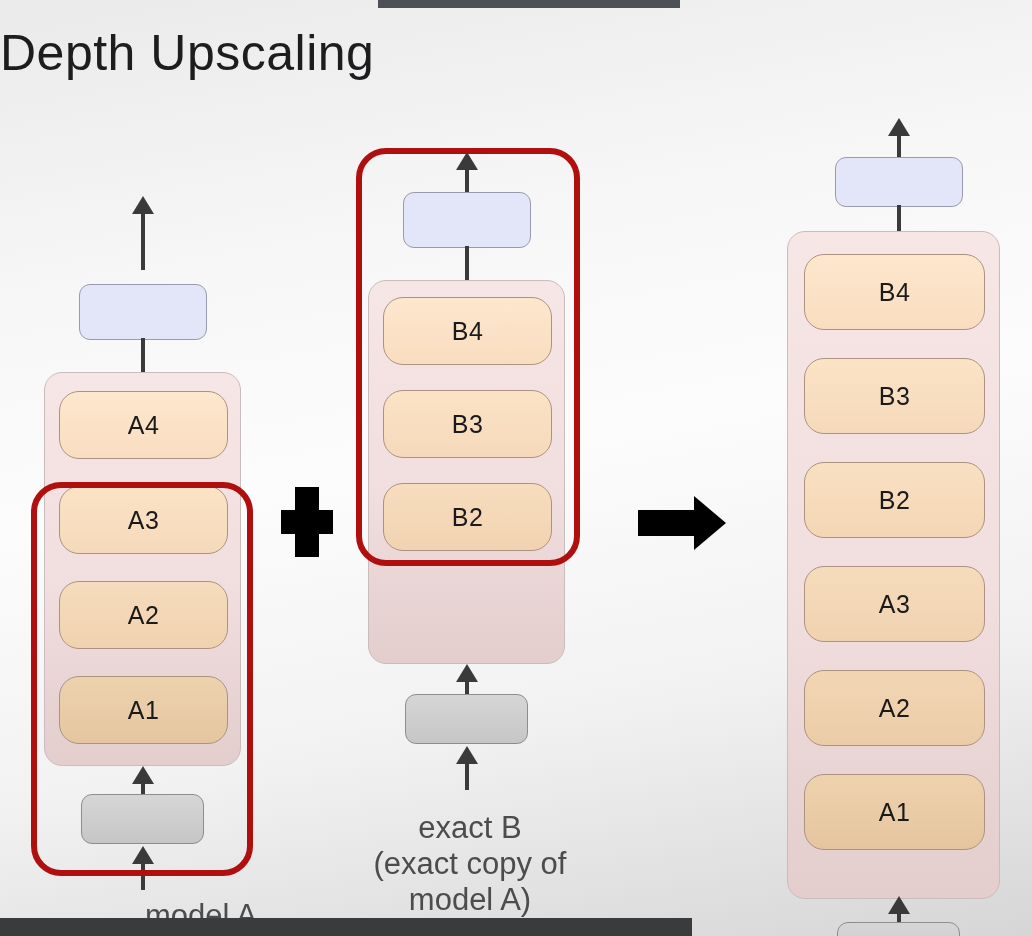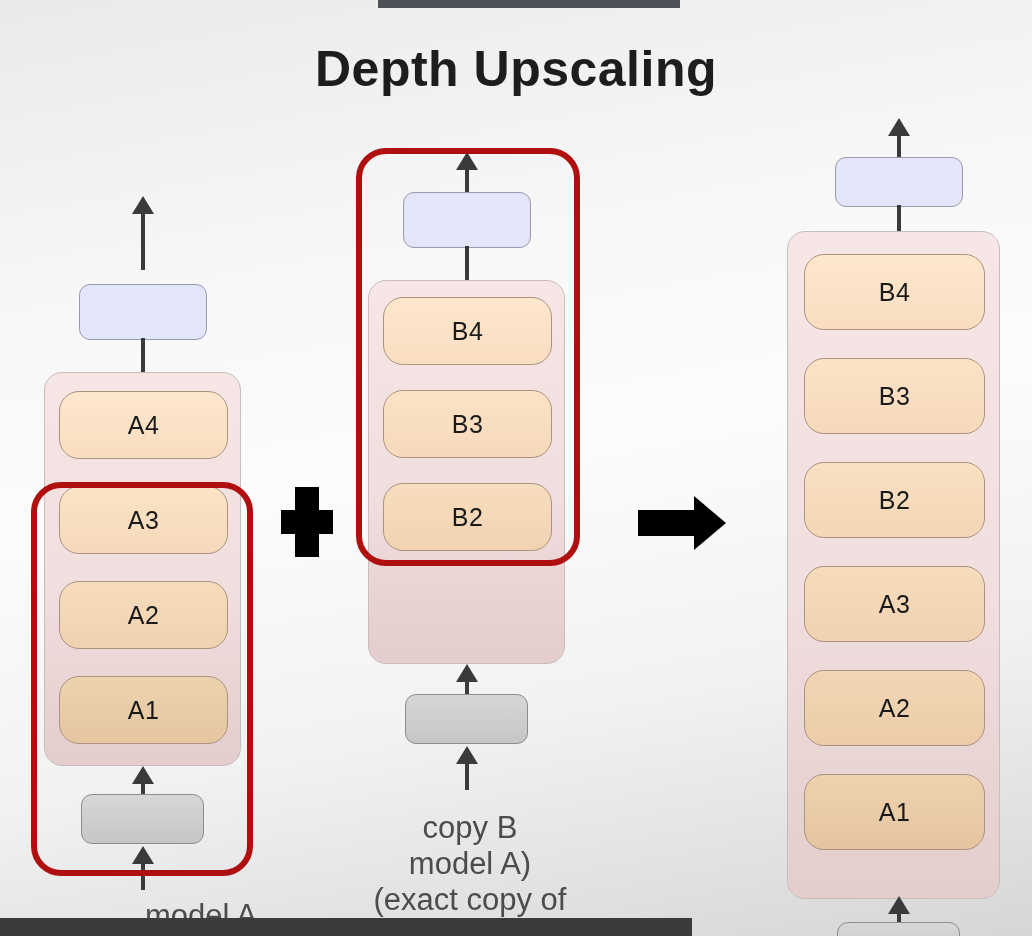--- a/index.html
+++ b/index.html
@@ -37,25 +37,24 @@
     top: 918px;
     width: 692px;
     height: 18px;
     background: #3a3b3d;
   }
 
   
   .title {
     position: absolute;
     left: 0;
-    top: 40px;
+    top: 24px;
     width: 1032px;
-    text-align: center;
     font-size: 50px;
-    font-weight: 700;
+    font-weight: 400;
     letter-spacing: 0.5px;
     color: #1d1d1f;
     font-family: "Liberation Sans", sans-serif;
   }
 
   
   .stack {
     position: absolute;
     border: 1.5px solid #c9bcbc;
     border-radius: 18px;
@@ -254,23 +253,23 @@
   <div class="inbox" style="left:405px; top:694px; width:123px; height:50px;"></div>
 
   <div class="uparrow" style="left:456px; top:746px; height:44px;">
     <div class="headtip"></div>
       <div class="shaft"></div>
   </div>
 
   <div class="redbox" style="left:356px; top:148px; width:224px; height:418px;"></div>
 
   <div class="caption" style="left:330px; top:810px; width:280px;">
-    <div>copy B</div>
+    <div>exact B</div>
+    <div>(exact copy of</div>
     <div>model A)</div>
-    <div>(exact copy of</div>
   </div>
 
   <div class="bigarrow" style="left:638px; top:496px; width:90px; height:54px;">
     <div class="tail"></div>
     <div class="tip"></div>
   </div>
 
   <div class="uparrow" style="left:888px; top:118px; height:56px;">
     <div class="headtip"></div>
       <div class="shaft"></div>

